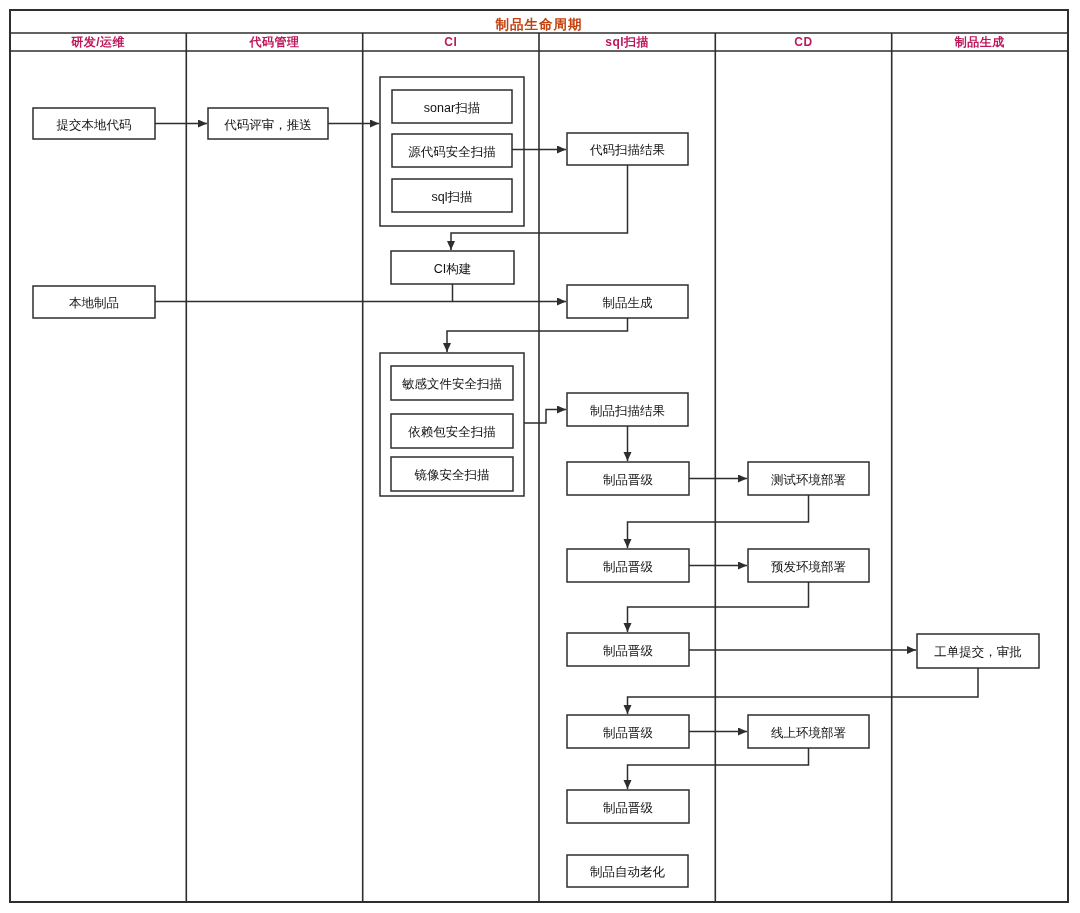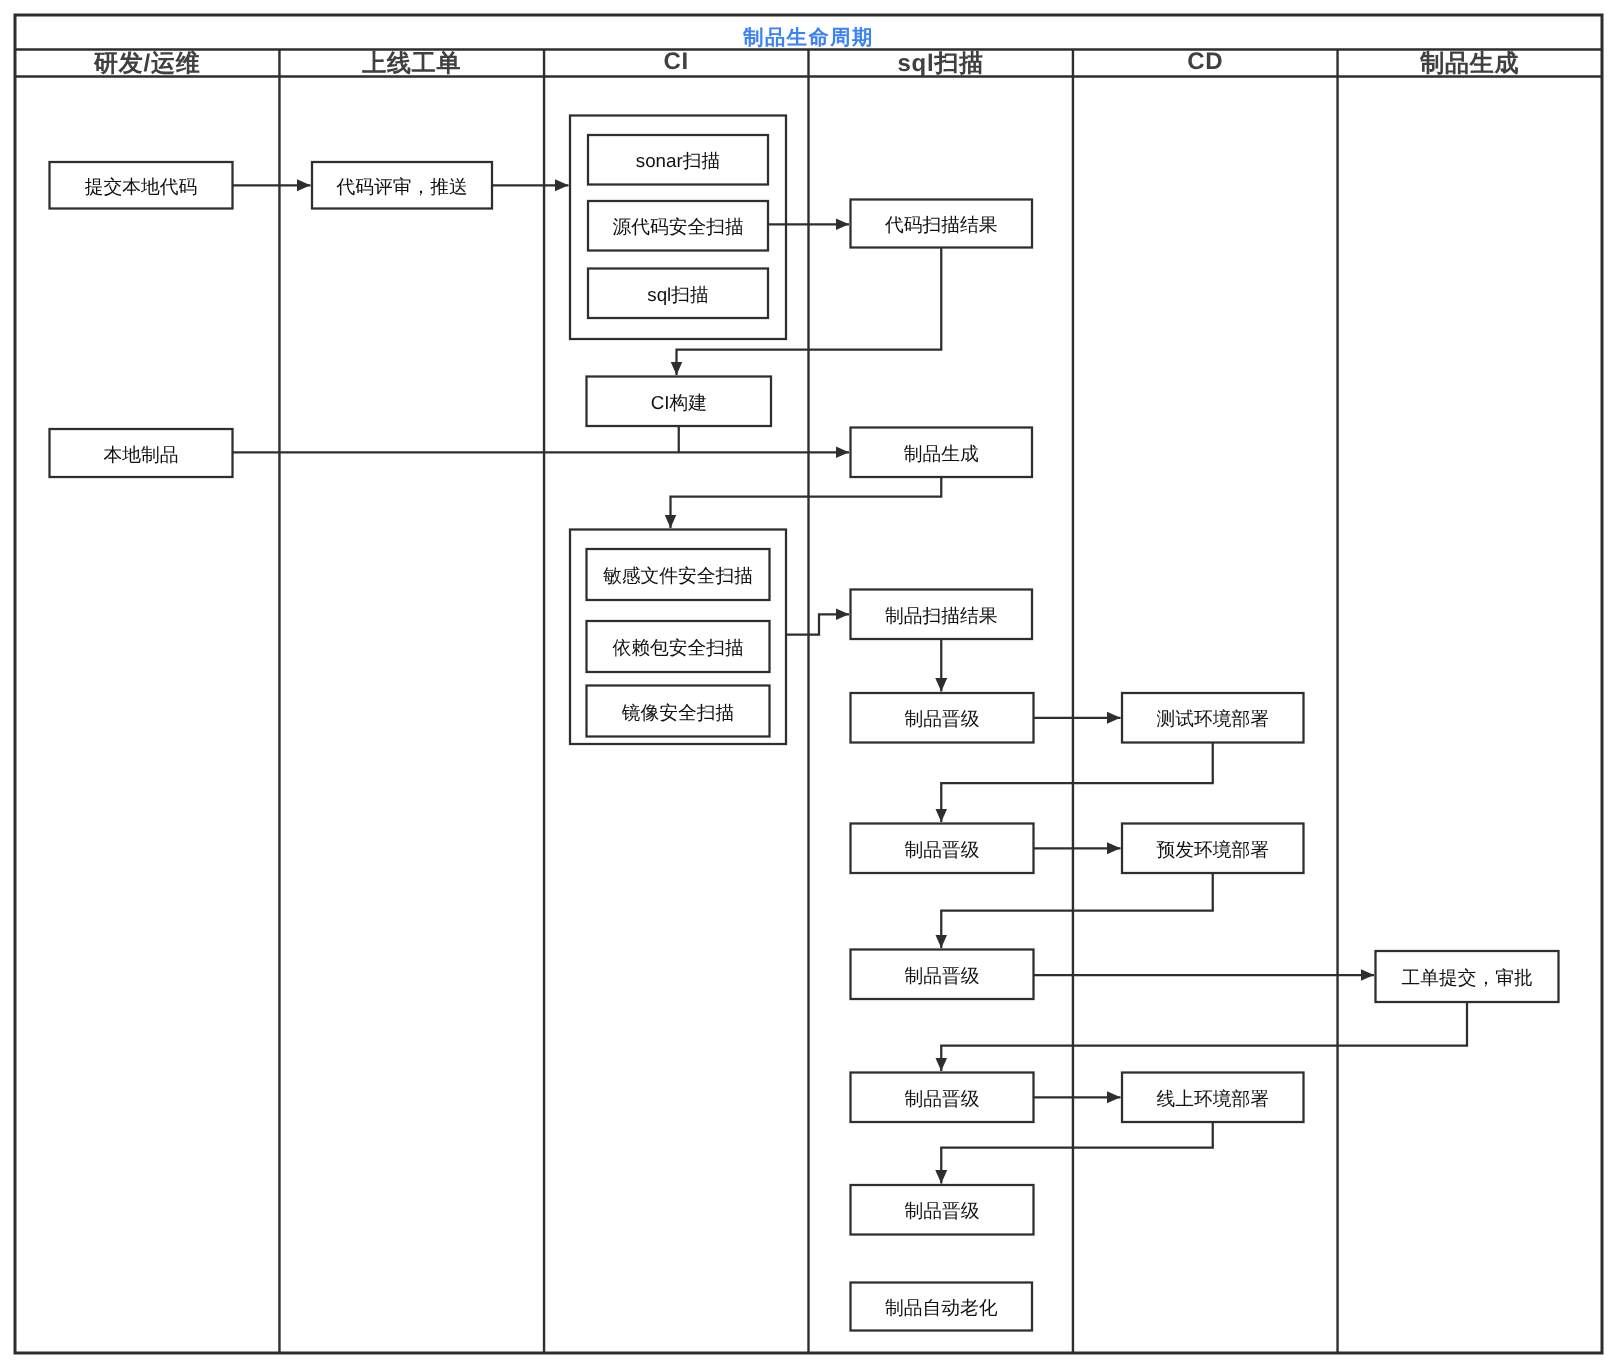--- a/index.html
+++ b/index.html
@@ -2,28 +2,28 @@
 <html><head>
 <meta charset="utf-8">
 <style>
   html,body{margin:0;padding:0;background:#ffffff;}
   body{width:1080px;height:913px;font-family:"Liberation Sans","DejaVu Sans",sans-serif;}
   .stage{position:relative;width:1080px;height:913px;background:#ffffff;overflow:hidden;}
   #diagram-svg{position:absolute;left:0;top:0;}
   .title-row{
     position:absolute;left:10px;top:10px;width:1058px;height:29px;
     display:flex;align-items:center;justify-content:center;
-    font-weight:bold;font-size:13.5px;color:#3b82f6;letter-spacing:1px;
+    font-weight:bold;font-size:13.5px;color:#c2410c;letter-spacing:1px;
   }
   .lane-headers{
     position:absolute;left:10px;top:33px;width:1058px;height:18px;display:flex;
   }
   .lane-headers .lane-header{
     flex:1;display:flex;align-items:center;justify-content:center;
-    font-weight:bold;font-size:16px;color:#404040;letter-spacing:0.5px;
+    font-weight:bold;font-size:12px;color:#be185d;letter-spacing:0.5px;
   }
   text{font-family:"Liberation Sans","DejaVu Sans",sans-serif;}
 </style>
 </head>
 <body>
 
 <div class="stage">
   <svg id="diagram-svg" width="1080" height="913" viewBox="0 0 1080 913">
       <defs>
         <marker id="arrow" markerWidth="10" markerHeight="10" refX="9" refY="4" orient="auto" markerUnits="userSpaceOnUse">
@@ -148,19 +148,19 @@
       <g>
         <rect x="567" y="855" width="121" height="32" fill="#ffffff" stroke="#2e2e2e" stroke-width="1.5"></rect>
         <text x="627.5" y="872" text-anchor="middle" dominant-baseline="central" font-size="12.5" fill="#111111">制品自动老化</text>
       </g>
     </svg>
 
   <div class="title-row">制品生命周期</div>
 
   <div class="lane-headers">
     <div class="lane-header">研发/运维</div>
-    <div class="lane-header">上线工单</div>
+    <div class="lane-header">代码管理</div>
     <div class="lane-header">CI</div>
     <div class="lane-header">sql扫描</div>
     <div class="lane-header">CD</div>
     <div class="lane-header">制品生成</div>
   </div>
 </div>
 
 </body></html>

